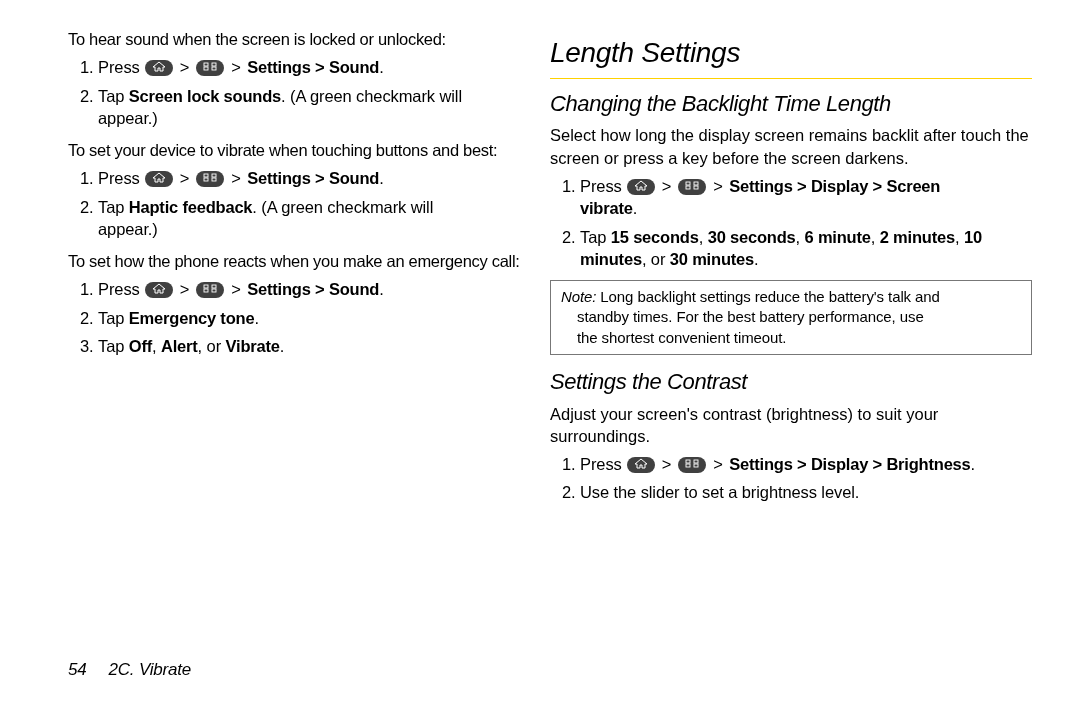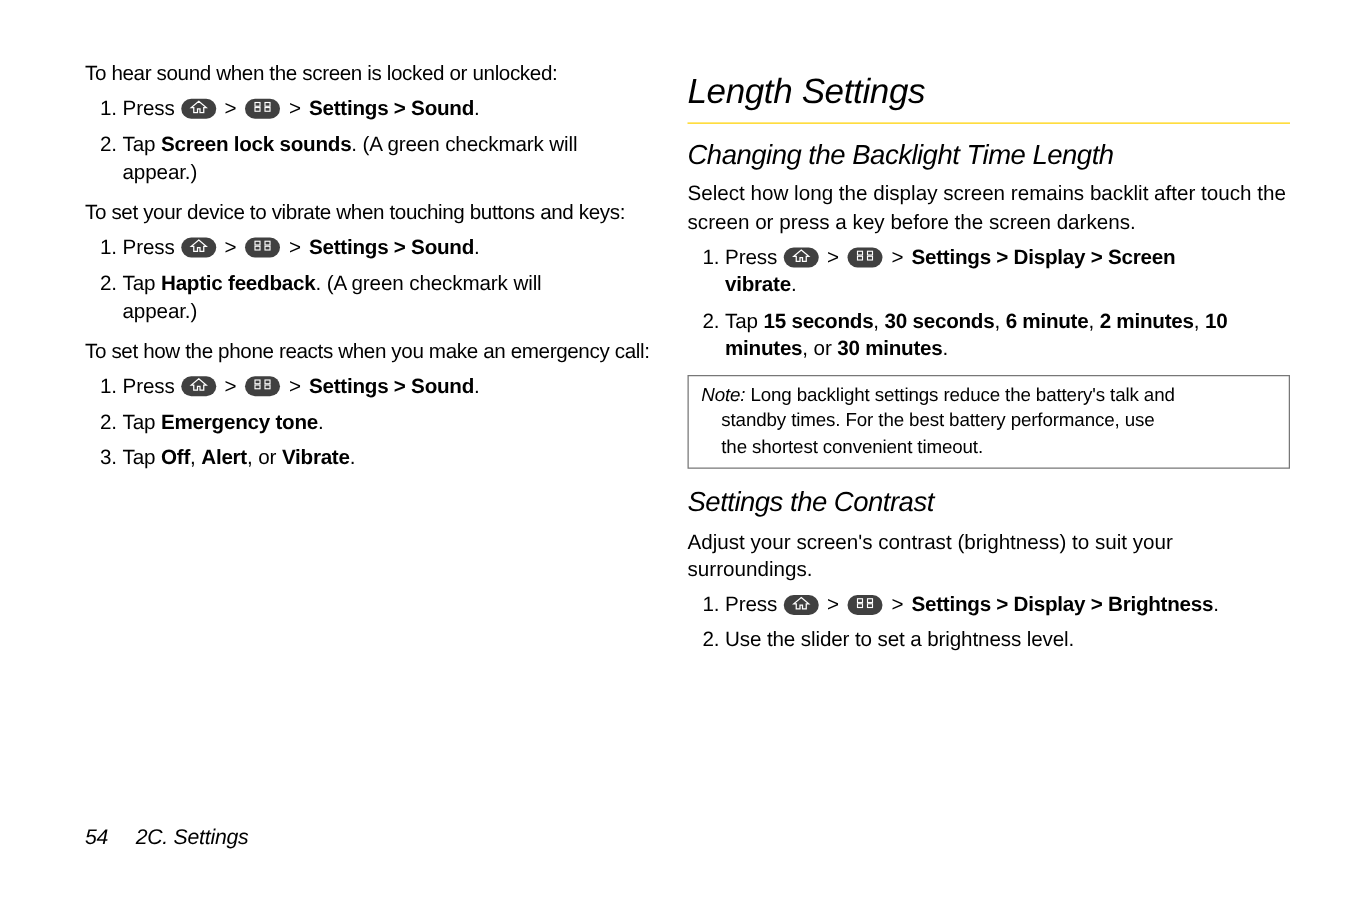--- a/index.html
+++ b/index.html
@@ -7,21 +7,21 @@
     padding: 0;
     width: 1080px;
     height: 720px;
     background: #fff;
     font-family: Arial, Helvetica, sans-serif;
     color: #000;
     font-size: 16.5px;
   }
   .page {
     display: flex;
-    padding: 48px 48px 12px 68px;
+    padding: 28px 48px 12px 68px;
     box-sizing: border-box;
     height: 660px;
   }
   .col {
     flex: 1;
     line-height: 1.35;
   }
   p { margin: 0 0 6px 0; }
   .intro { letter-spacing: -0.4px; }
   ol {
@@ -119,21 +119,21 @@
             </svg></span>
         <span class="gt">&gt;</span>
         <span class="bold">Settings &gt; Sound</span><span>.</span>
       </li>
       <li>
         <span>Tap </span><span class="bold">Screen lock sounds</span><span>. (A green checkmark will</span>
         <span class="li-hang">appear.)</span>
       </li>
     </ol>
 
-    <p class="intro tight">To set your device to vibrate when touching buttons and keys:</p>
+    <p class="intro tight">To set your device to vibrate when touching buttons and best:</p>
     <ol>
       <li>
         <span>Press </span><span class="keybtn"><svg width="16" height="11" viewBox="0 0 16 11">
               <path d="M8 1 L14 6 H12 V10 H9 V7 H7 V10 H4 V6 H2 Z" fill="none" stroke="#fff" stroke-width="1"></path>
             </svg></span>
         <span class="gt">&gt;</span>
         <span class="keybtn"><svg width="16" height="11" viewBox="0 0 16 11">
               <rect x="2" y="2" width="4" height="3" fill="none" stroke="#fff" stroke-width="0.9"></rect>
               <rect x="10" y="2" width="4" height="3" fill="none" stroke="#fff" stroke-width="0.9"></rect>
               <rect x="2" y="6" width="4" height="3" fill="none" stroke="#fff" stroke-width="0.9"></rect>
@@ -230,14 +230,14 @@
       </li>
       <li>
         <span>Use the slider to set a brightness level.</span>
       </li>
     </ol>
 
   </div>
 </div>
 
 <div class="footer">
-  <span class="pn">54</span><span>2C. Settings</span>
+  <span class="pn">54</span><span>2C. Vibrate</span>
 </div>
 
 </body></html>

